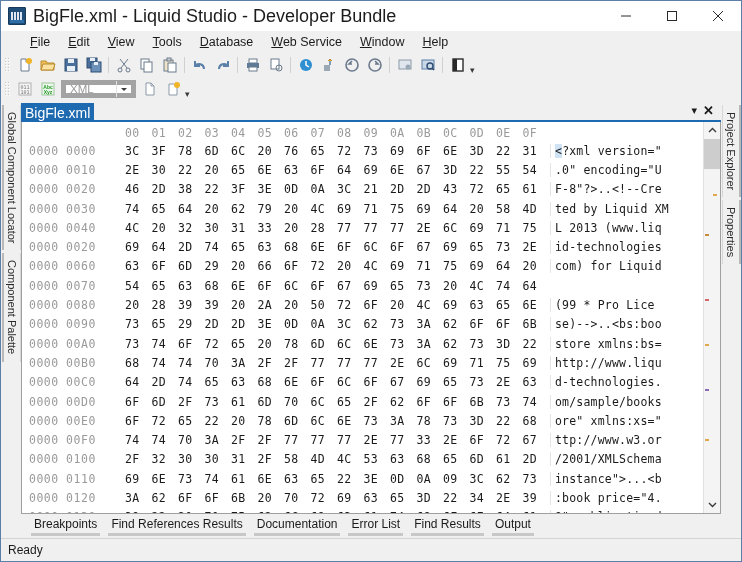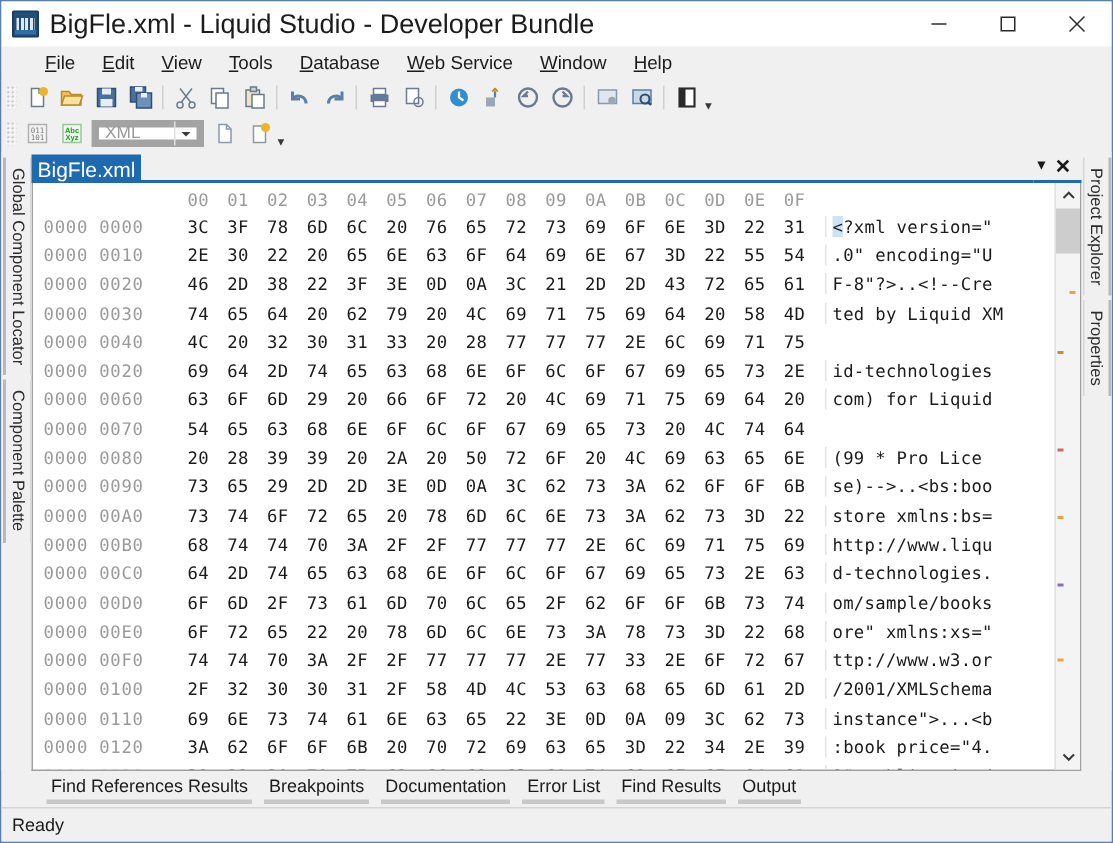--- a/index.html
+++ b/index.html
@@ -456,20 +456,21 @@
                 <div class="ascii">F-8"?&gt;..&lt;!--Cre</div>
               </div>
               <div class="hexrow">
                 <div class="off">0000 0030</div>
                 <div class="bytes"><span class="b">74</span><span class="b">65</span><span class="b">64</span><span class="b">20</span><span class="b">62</span><span class="b">79</span><span class="b">20</span><span class="b">4C</span><span class="b">69</span><span class="b">71</span><span class="b">75</span><span class="b">69</span><span class="b">64</span><span class="b">20</span><span class="b">58</span><span class="b">4D</span></div>
                 <div class="ascii">ted by Liquid XM</div>
               </div>
               <div class="hexrow">
                 <div class="off">0000 0040</div>
                 <div class="bytes"><span class="b">4C</span><span class="b">20</span><span class="b">32</span><span class="b">30</span><span class="b">31</span><span class="b">33</span><span class="b">20</span><span class="b">28</span><span class="b">77</span><span class="b">77</span><span class="b">77</span><span class="b">2E</span><span class="b">6C</span><span class="b">69</span><span class="b">71</span><span class="b">75</span></div>
+                <div class="ascii">L 2013 (www.liq</div>
               </div>
               <div class="hexrow">
                 <div class="off">0000 0020</div>
                 <div class="bytes"><span class="b">69</span><span class="b">64</span><span class="b">2D</span><span class="b">74</span><span class="b">65</span><span class="b">63</span><span class="b">68</span><span class="b">6E</span><span class="b">6F</span><span class="b">6C</span><span class="b">6F</span><span class="b">67</span><span class="b">69</span><span class="b">65</span><span class="b">73</span><span class="b">2E</span></div>
                 <div class="ascii">id-technologies</div>
               </div>
               <div class="hexrow">
                 <div class="off">0000 0060</div>
                 <div class="bytes"><span class="b">63</span><span class="b">6F</span><span class="b">6D</span><span class="b">29</span><span class="b">20</span><span class="b">66</span><span class="b">6F</span><span class="b">72</span><span class="b">20</span><span class="b">4C</span><span class="b">69</span><span class="b">71</span><span class="b">75</span><span class="b">69</span><span class="b">64</span><span class="b">20</span></div>
                 <div class="ascii">com) for Liquid</div>
@@ -565,22 +566,22 @@
       </div>
     </div>
 
     <div class="vbar">
       <div class="vtab right">Project Explorer</div>
       <div class="vtab right">Properties</div>
     </div>
   </div>
 
   <div class="bottomtabs" id="bottomtabs">
+      <div class="btab">Breakpoints</div>
       <div class="btab">Find References Results</div>
-      <div class="btab">Breakpoints</div>
       <div class="btab">Documentation</div>
       <div class="btab">Error List</div>
       <div class="btab">Find Results</div>
       <div class="btab">Output</div>
     </div>
 
   <div class="statusbar">
     <div class="statustext">Ready</div>
   </div>
 </div>

